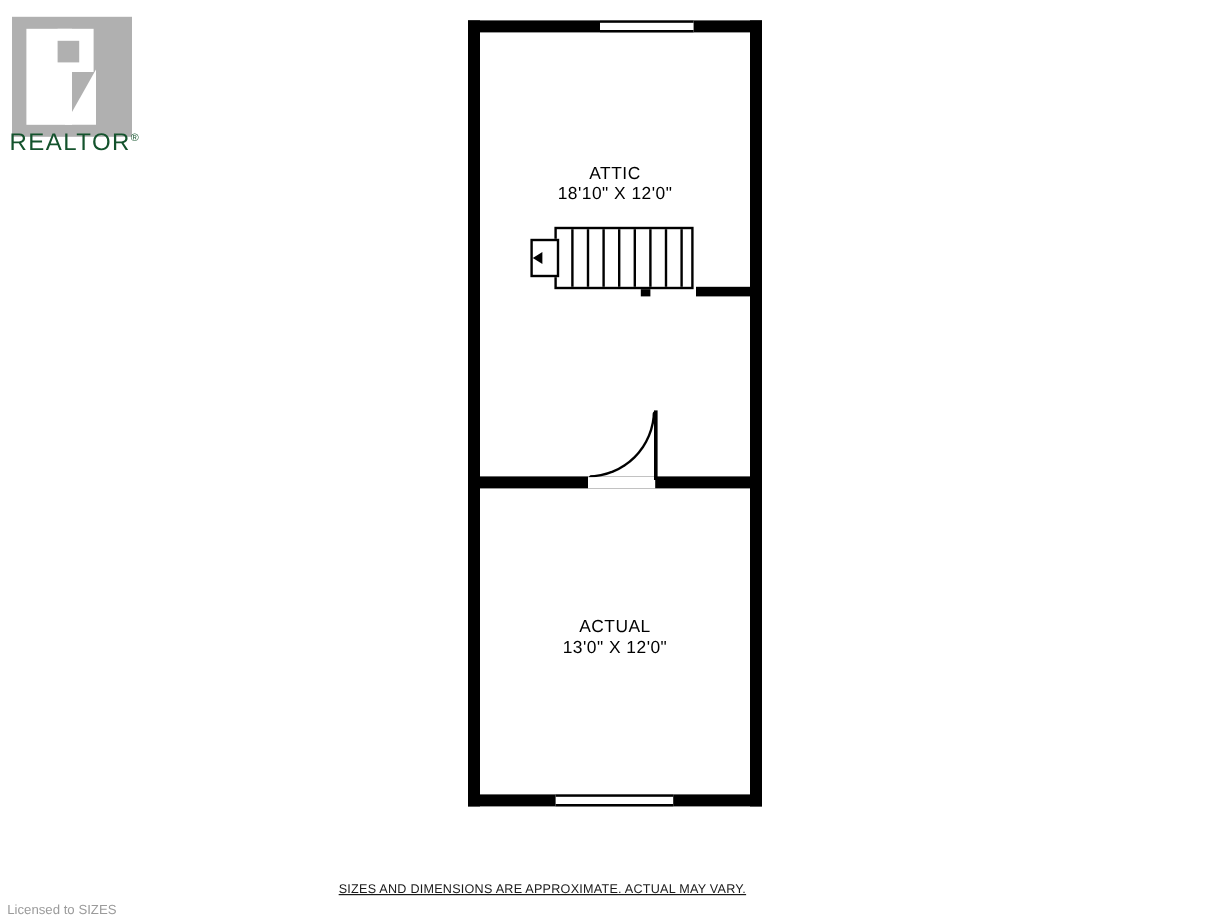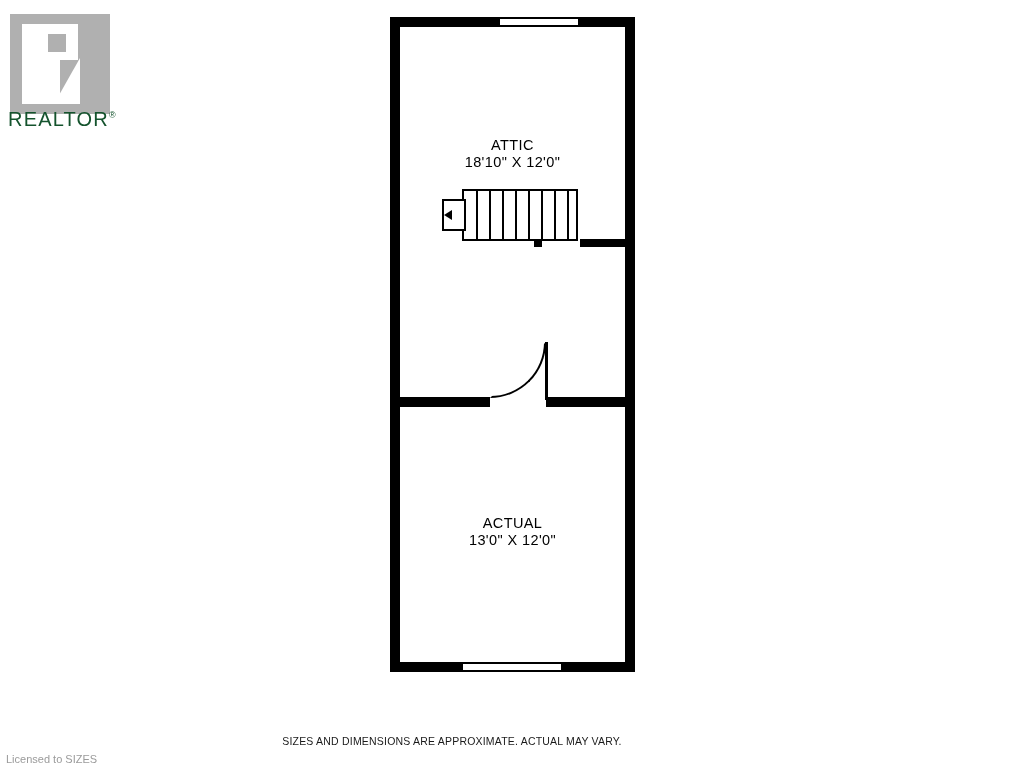--- a/index.html
+++ b/index.html
@@ -210,20 +210,21 @@
   
   .disclaimer {
     position: absolute;
     left: 0;
     top: 735px;
     width: 904px;
     text-align: center;
     font-size: 10.5px;
     letter-spacing: 0.2px;
     color: #1a1a1a;
+    text-decoration: underline;
   }
 
   
   .licensed {
     position: absolute;
     left: 6px;
     top: 753px;
     font-size: 11px;
     color: #9b9b9b;
   }

